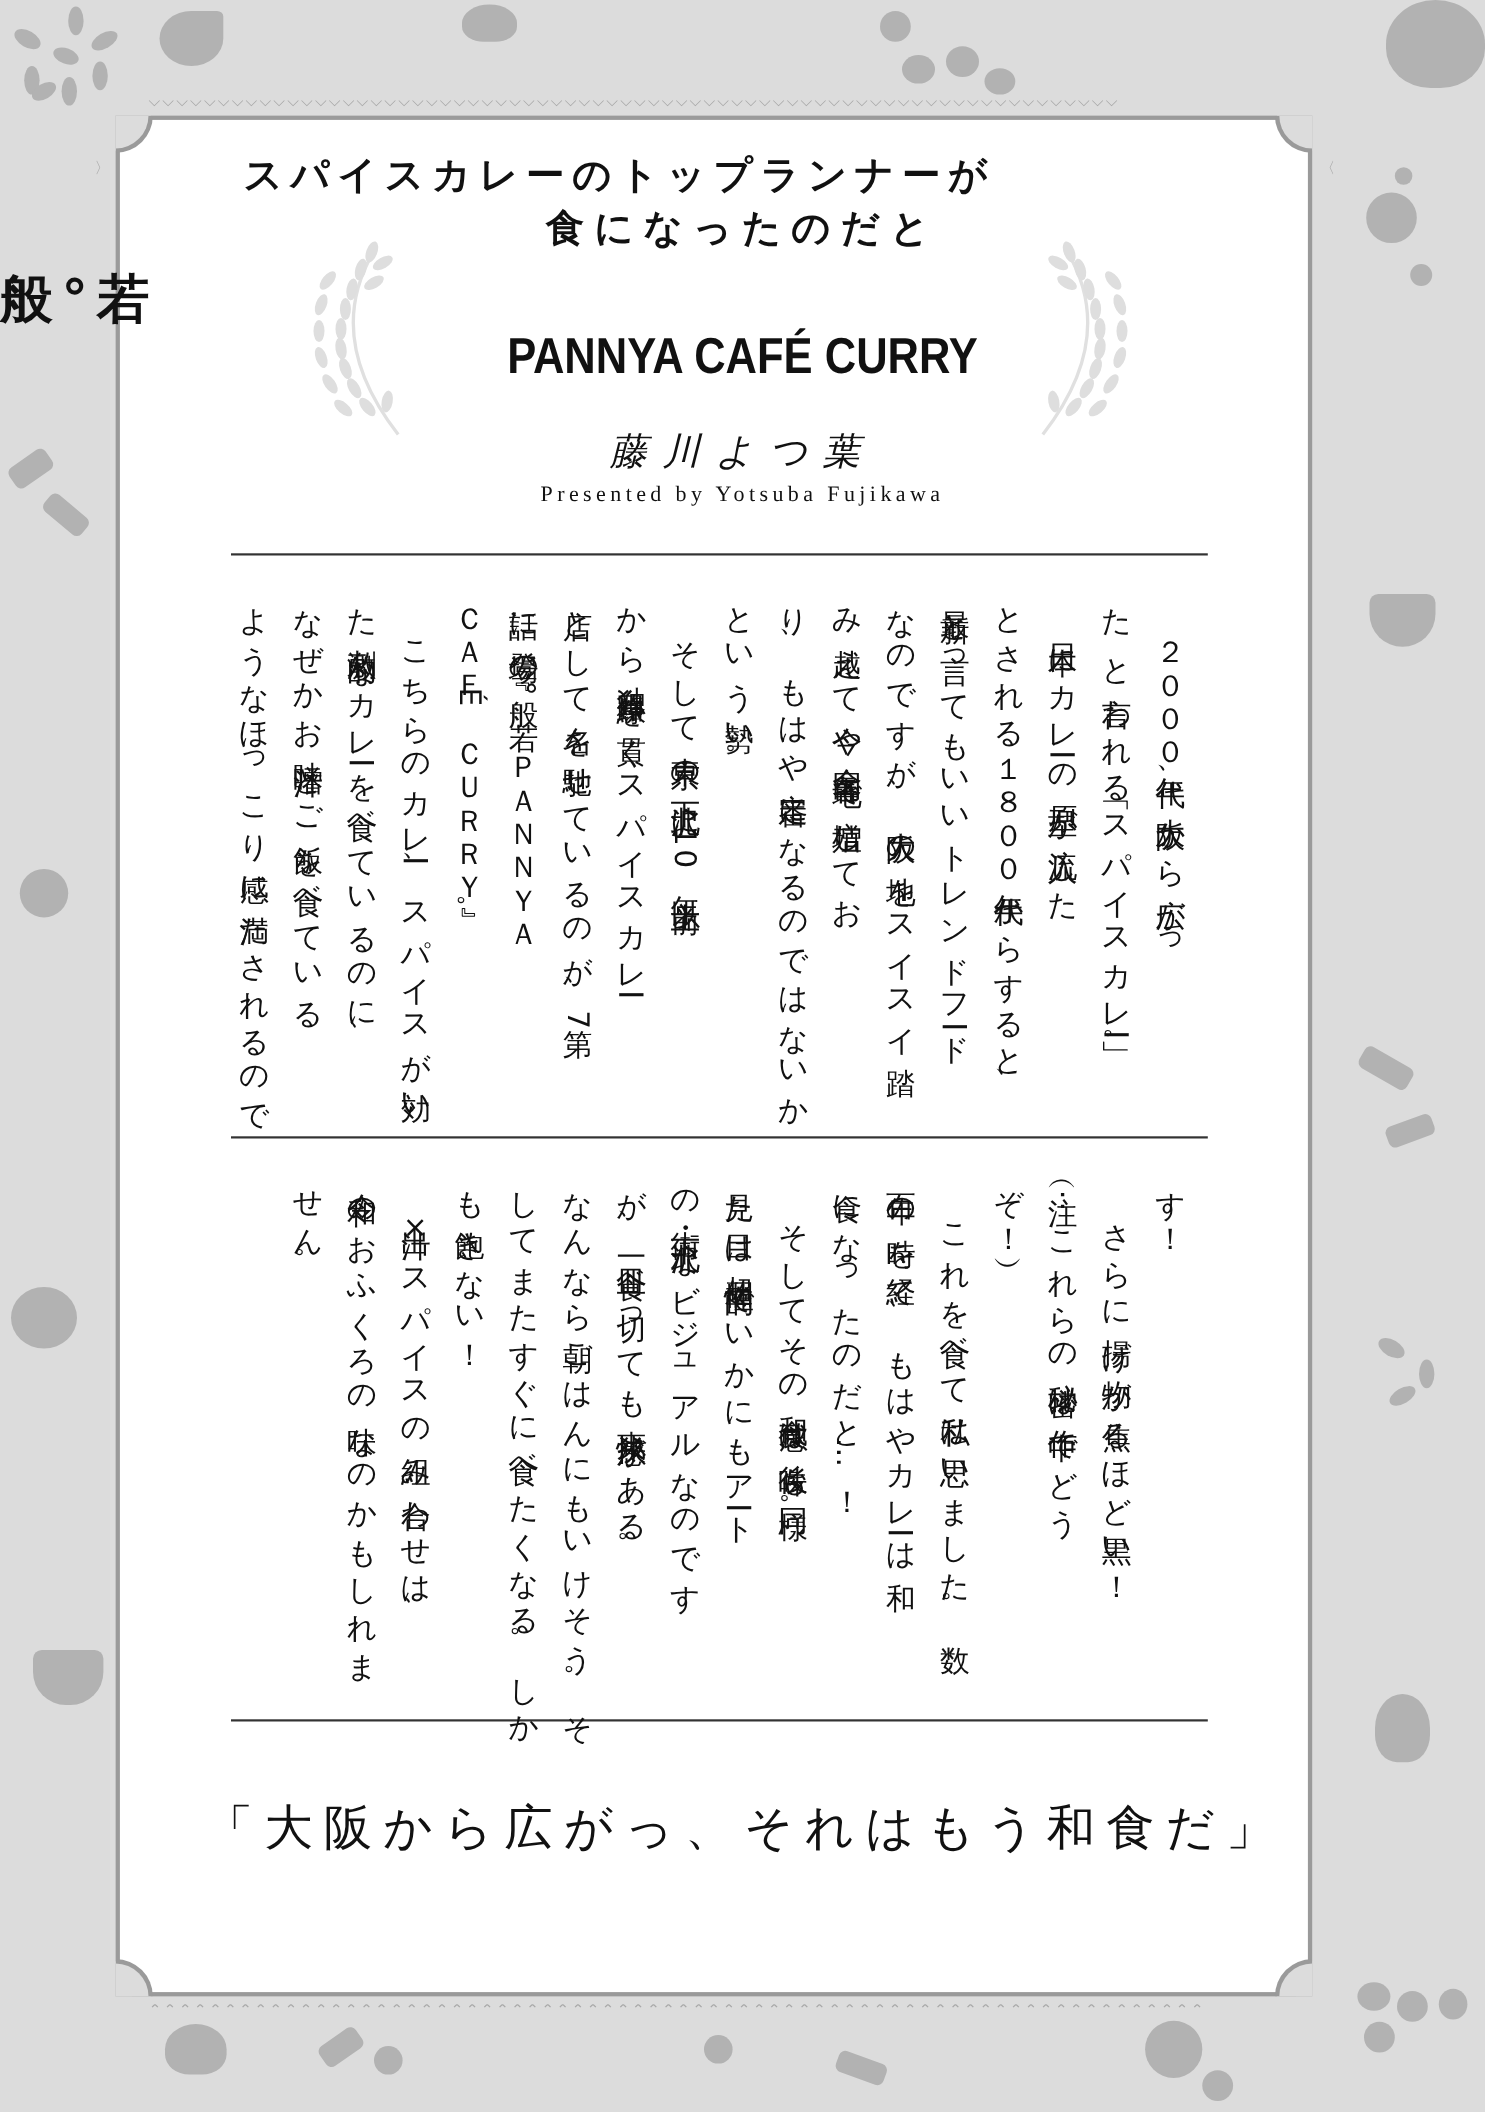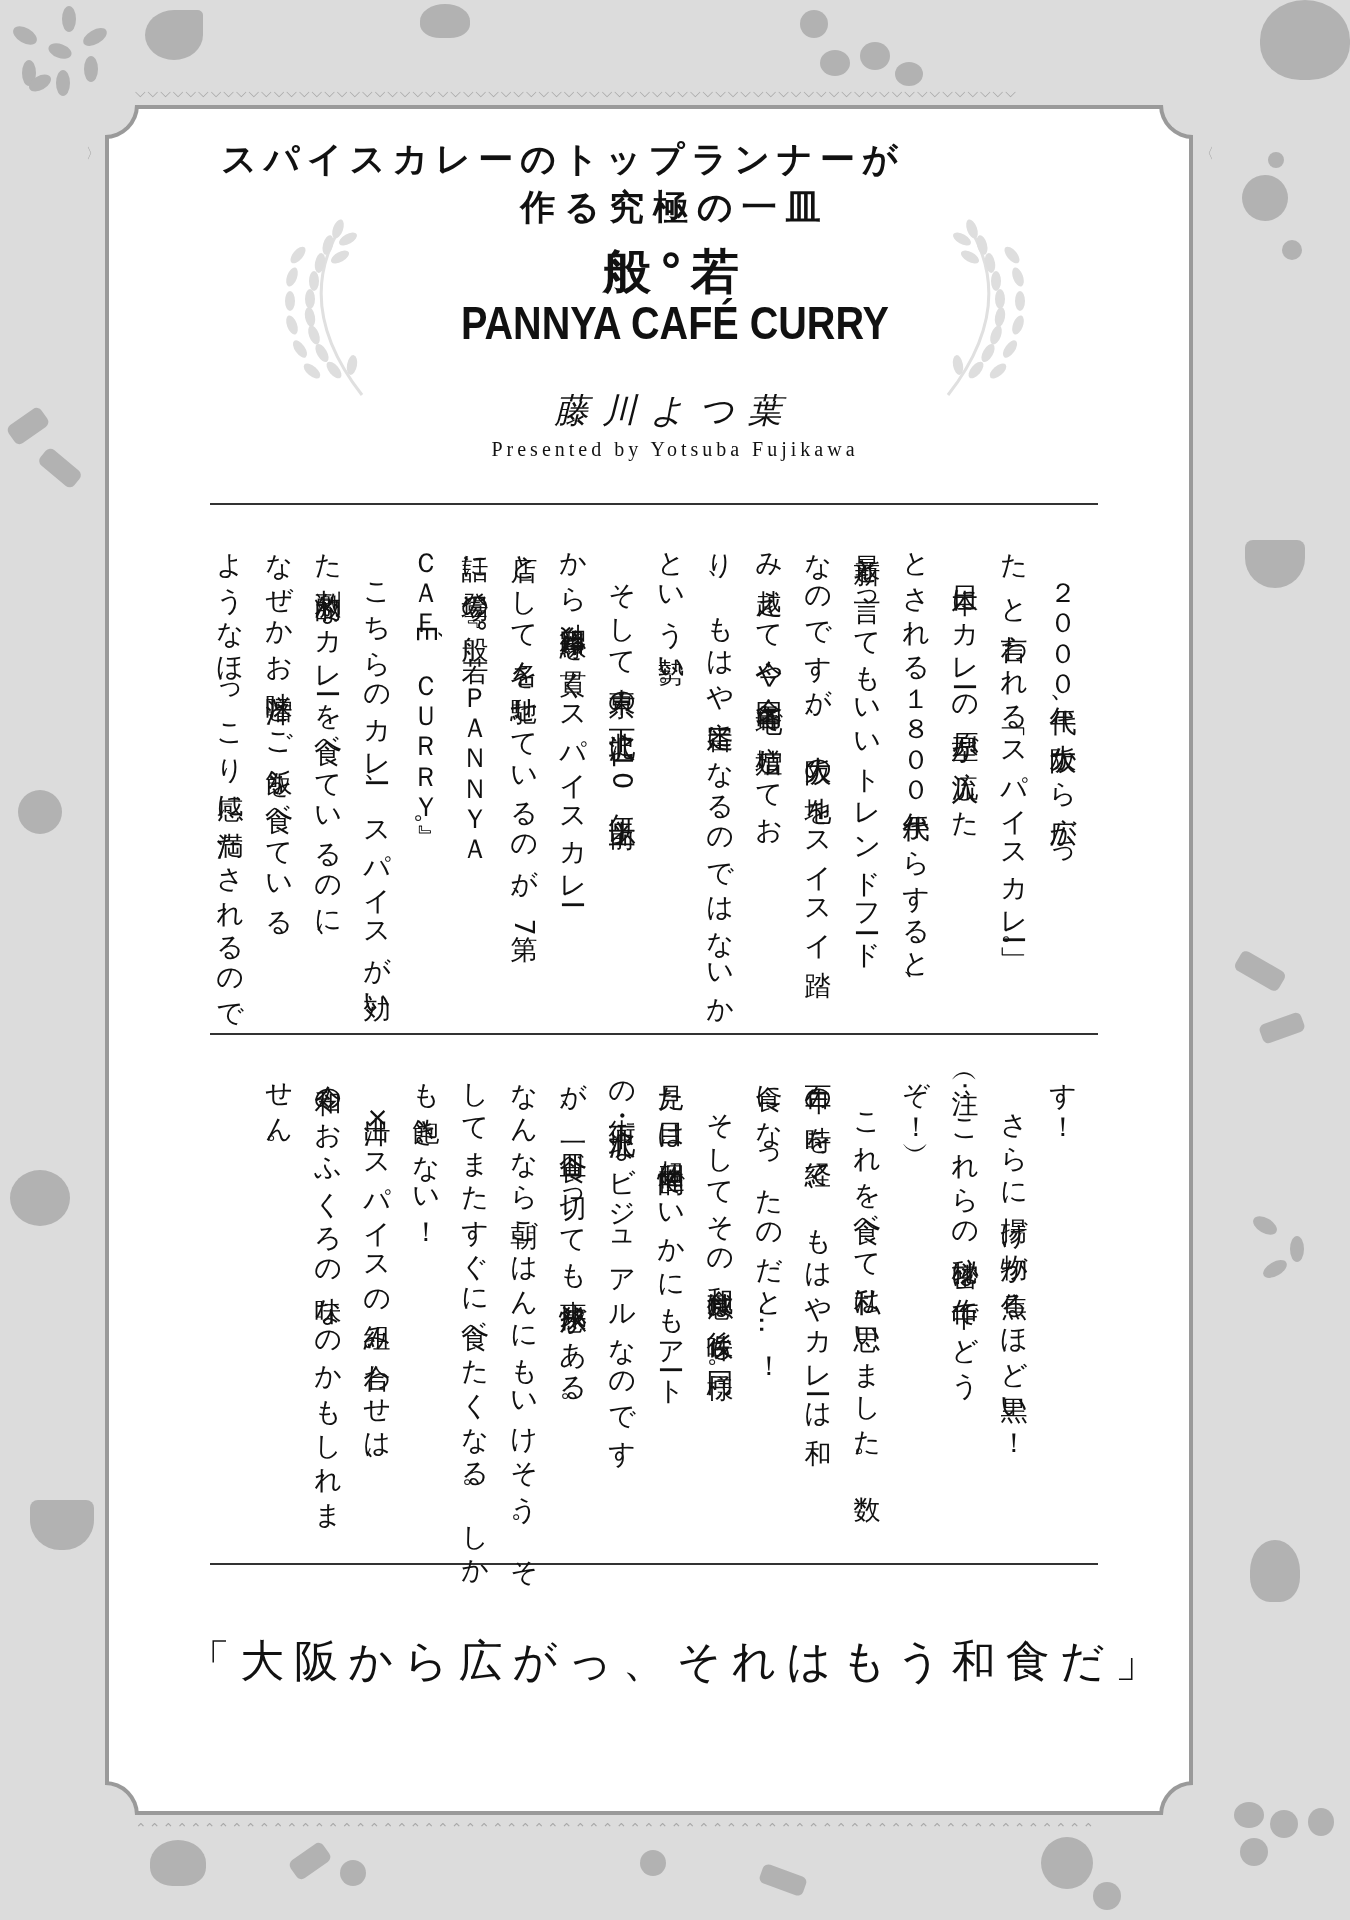--- a/index.html
+++ b/index.html
@@ -8,21 +8,21 @@
   .frame { position:absolute; left:105px; top:105px; width:1088px; height:1710px; background:#fff; border:4px solid #9a9a9a; box-sizing:border-box; }
   .corner { position:absolute; width:34px; height:34px; background:#dcdcdc; border:4px solid #9a9a9a; box-sizing:border-box; }
   .corner.tl { left:-4px; top:-4px; border-radius:0 0 34px 0; border-left:none; border-top:none; }
   .corner.tr { right:-4px; top:-4px; border-radius:0 0 0 34px; border-right:none; border-top:none; }
   .corner.bl { left:-4px; bottom:-4px; border-radius:0 34px 0 0; border-left:none; border-bottom:none; }
   .corner.br { right:-4px; bottom:-4px; border-radius:34px 0 0 0; border-right:none; border-bottom:none; }
   .scallop-h { position:absolute; height:12px; font-size:14px; color:#a8a8a8; letter-spacing:2px; white-space:nowrap; overflow:hidden; font-family:"DejaVu Sans", sans-serif; line-height:12px; }
   .scallop-v { position:absolute; width:12px; color:#a8a8a8; font-size:14px; overflow:hidden; line-height:26px; font-family:"DejaVu Sans", sans-serif; }
   .title1 { position:absolute; top:136px; left:0; width:1126px; text-align:center; font-size:35px; font-weight:bold; letter-spacing:7px; }
   .title2 { position:absolute; top:184px; left:0; width:1350px; text-align:center; font-size:35px; font-weight:bold; letter-spacing:9px; }
-  .shop-jp { position:absolute; top:240px; left:0; width:1350px; text-align:center; font-size:48px; font-weight:bold; letter-spacing:8px; }
+  .shop-jp { position:absolute; top:240px; left:0; width:1350px; font-size:48px; font-weight:bold; letter-spacing:8px; }
   .shop-en { position:absolute; top:296px; left:0; width:1350px; text-align:center; font-family:"Liberation Sans", sans-serif; font-size:46px; font-weight:bold; transform:scaleX(0.86); }
   .author { position:absolute; top:388px; left:0; width:1350px; text-align:center; font-family:"DejaVu Serif", serif; font-size:34px; letter-spacing:14px;font-style:italic; }
   .presented { position:absolute; top:438px; left:0; width:1350px; text-align:center; font-family:"Liberation Serif", serif; font-size:20px; letter-spacing:4px; }
   .wreath { position:absolute; top:215px; width:90px; height:185px; }
   .divider { position:absolute; left:210px; width:888px; height:0; border-top:2px solid #333; }
   .block { position:absolute; left:210px; width:888px; }
   .block-inner { position:absolute; right:0; top:0; writing-mode:vertical-rl; font-size:27px; line-height:49px; height:100%; letter-spacing:3.3px; }
   .col { display:block; white-space:nowrap; }
   .tagline { position:absolute; top:1632px; left:135px; width:1085px; text-align:center; font-family:"DejaVu Serif", serif; font-size:44px; letter-spacing:10px; white-space:nowrap; }
 </style>
@@ -126,21 +126,21 @@
     <ellipse cx="10" cy="110" rx="5" ry="10" transform="rotate(-20 10 110)"></ellipse>
     <ellipse cx="18" cy="134" rx="5" ry="10" transform="rotate(-35 18 134)"></ellipse>
     <ellipse cx="30" cy="156" rx="5" ry="10" transform="rotate(-50 30 156)"></ellipse>
     <ellipse cx="66" cy="24" rx="5" ry="10" transform="rotate(60 66 24)"></ellipse>
     <ellipse cx="58" cy="42" rx="5" ry="10" transform="rotate(60 58 42)"></ellipse>
     <ellipse cx="70" cy="150" rx="5" ry="10" transform="rotate(10 70 150)"></ellipse>
   </g>
 </svg>
 
 <div class="title1">スパイスカレーのトップランナーが</div>
-<div class="title2">作る究極の一皿</div>
+<div class="title2">食になったのだと</div>
 <div class="shop-jp">般°若</div>
 <div class="shop-en">PANNYA CAFÉ CURRY</div>
 <div class="author">藤川よつ葉</div>
 <div class="presented">Presented by Yotsuba Fujikawa</div>
 
 <div class="divider" style="top:503px;"></div>
 <div class="divider" style="top:1033px;"></div>
 <div class="divider" style="top:1563px;"></div>
 
 <div class="block" style="top:534px;height:490px;">

